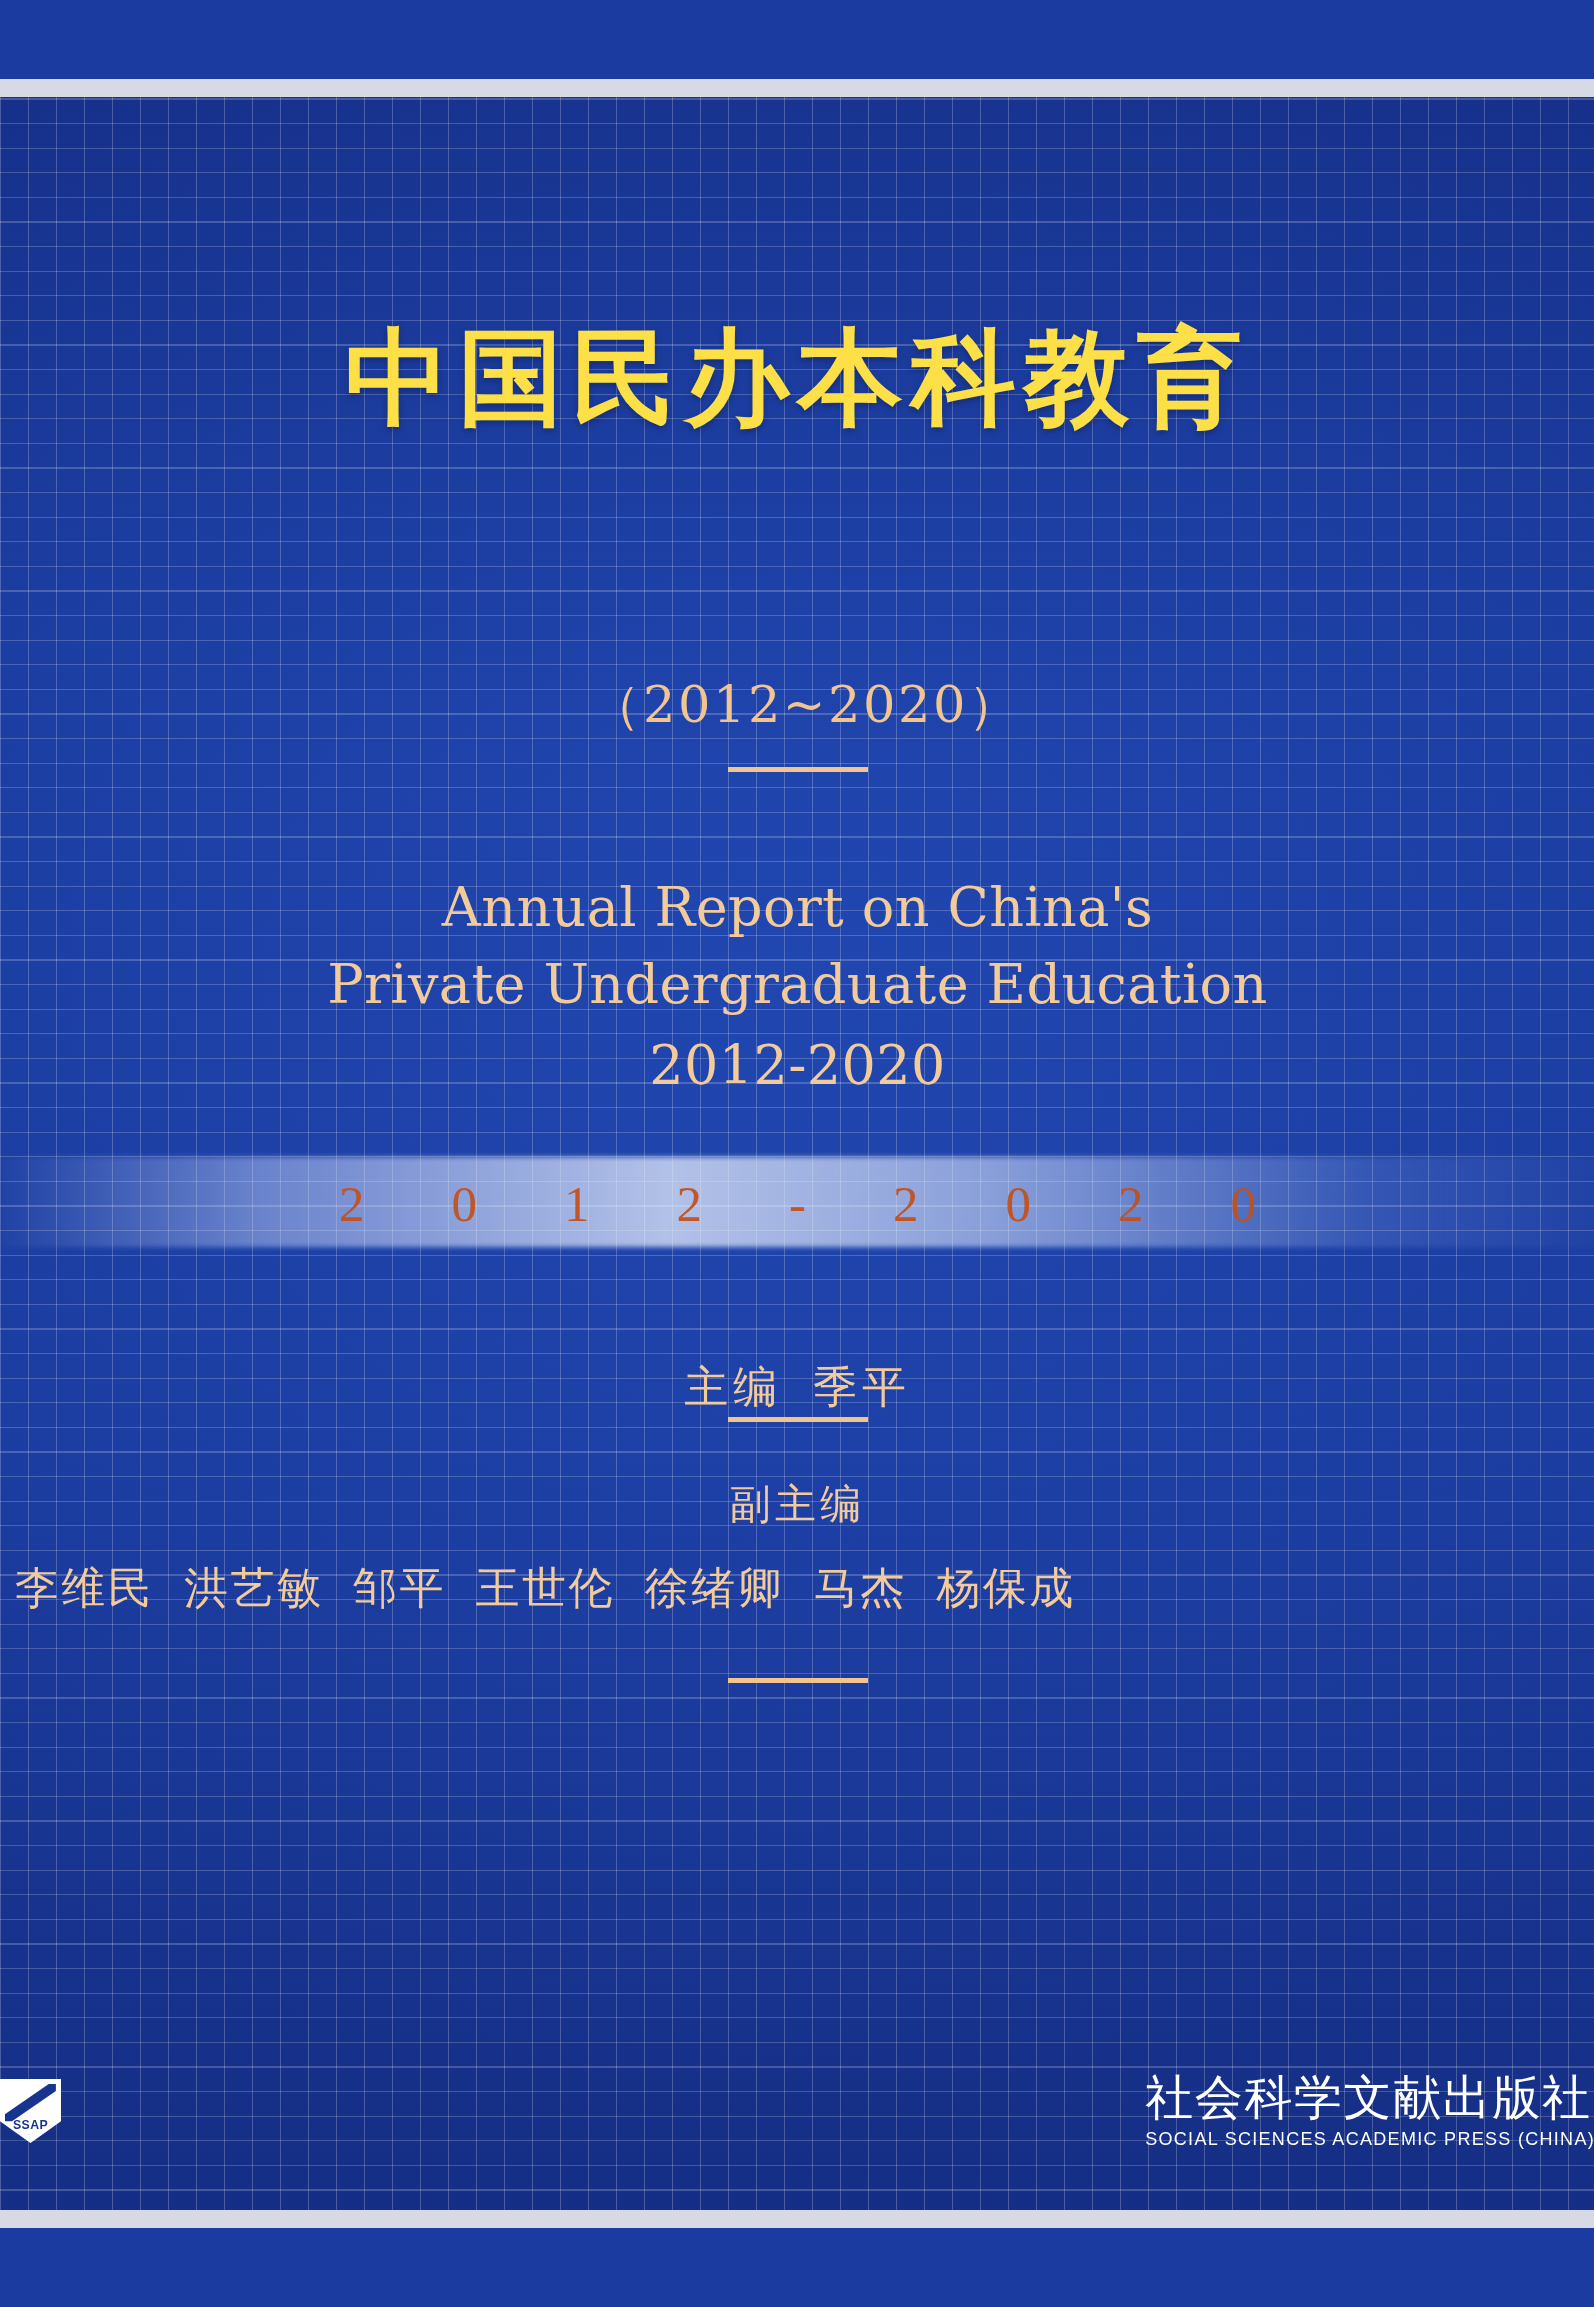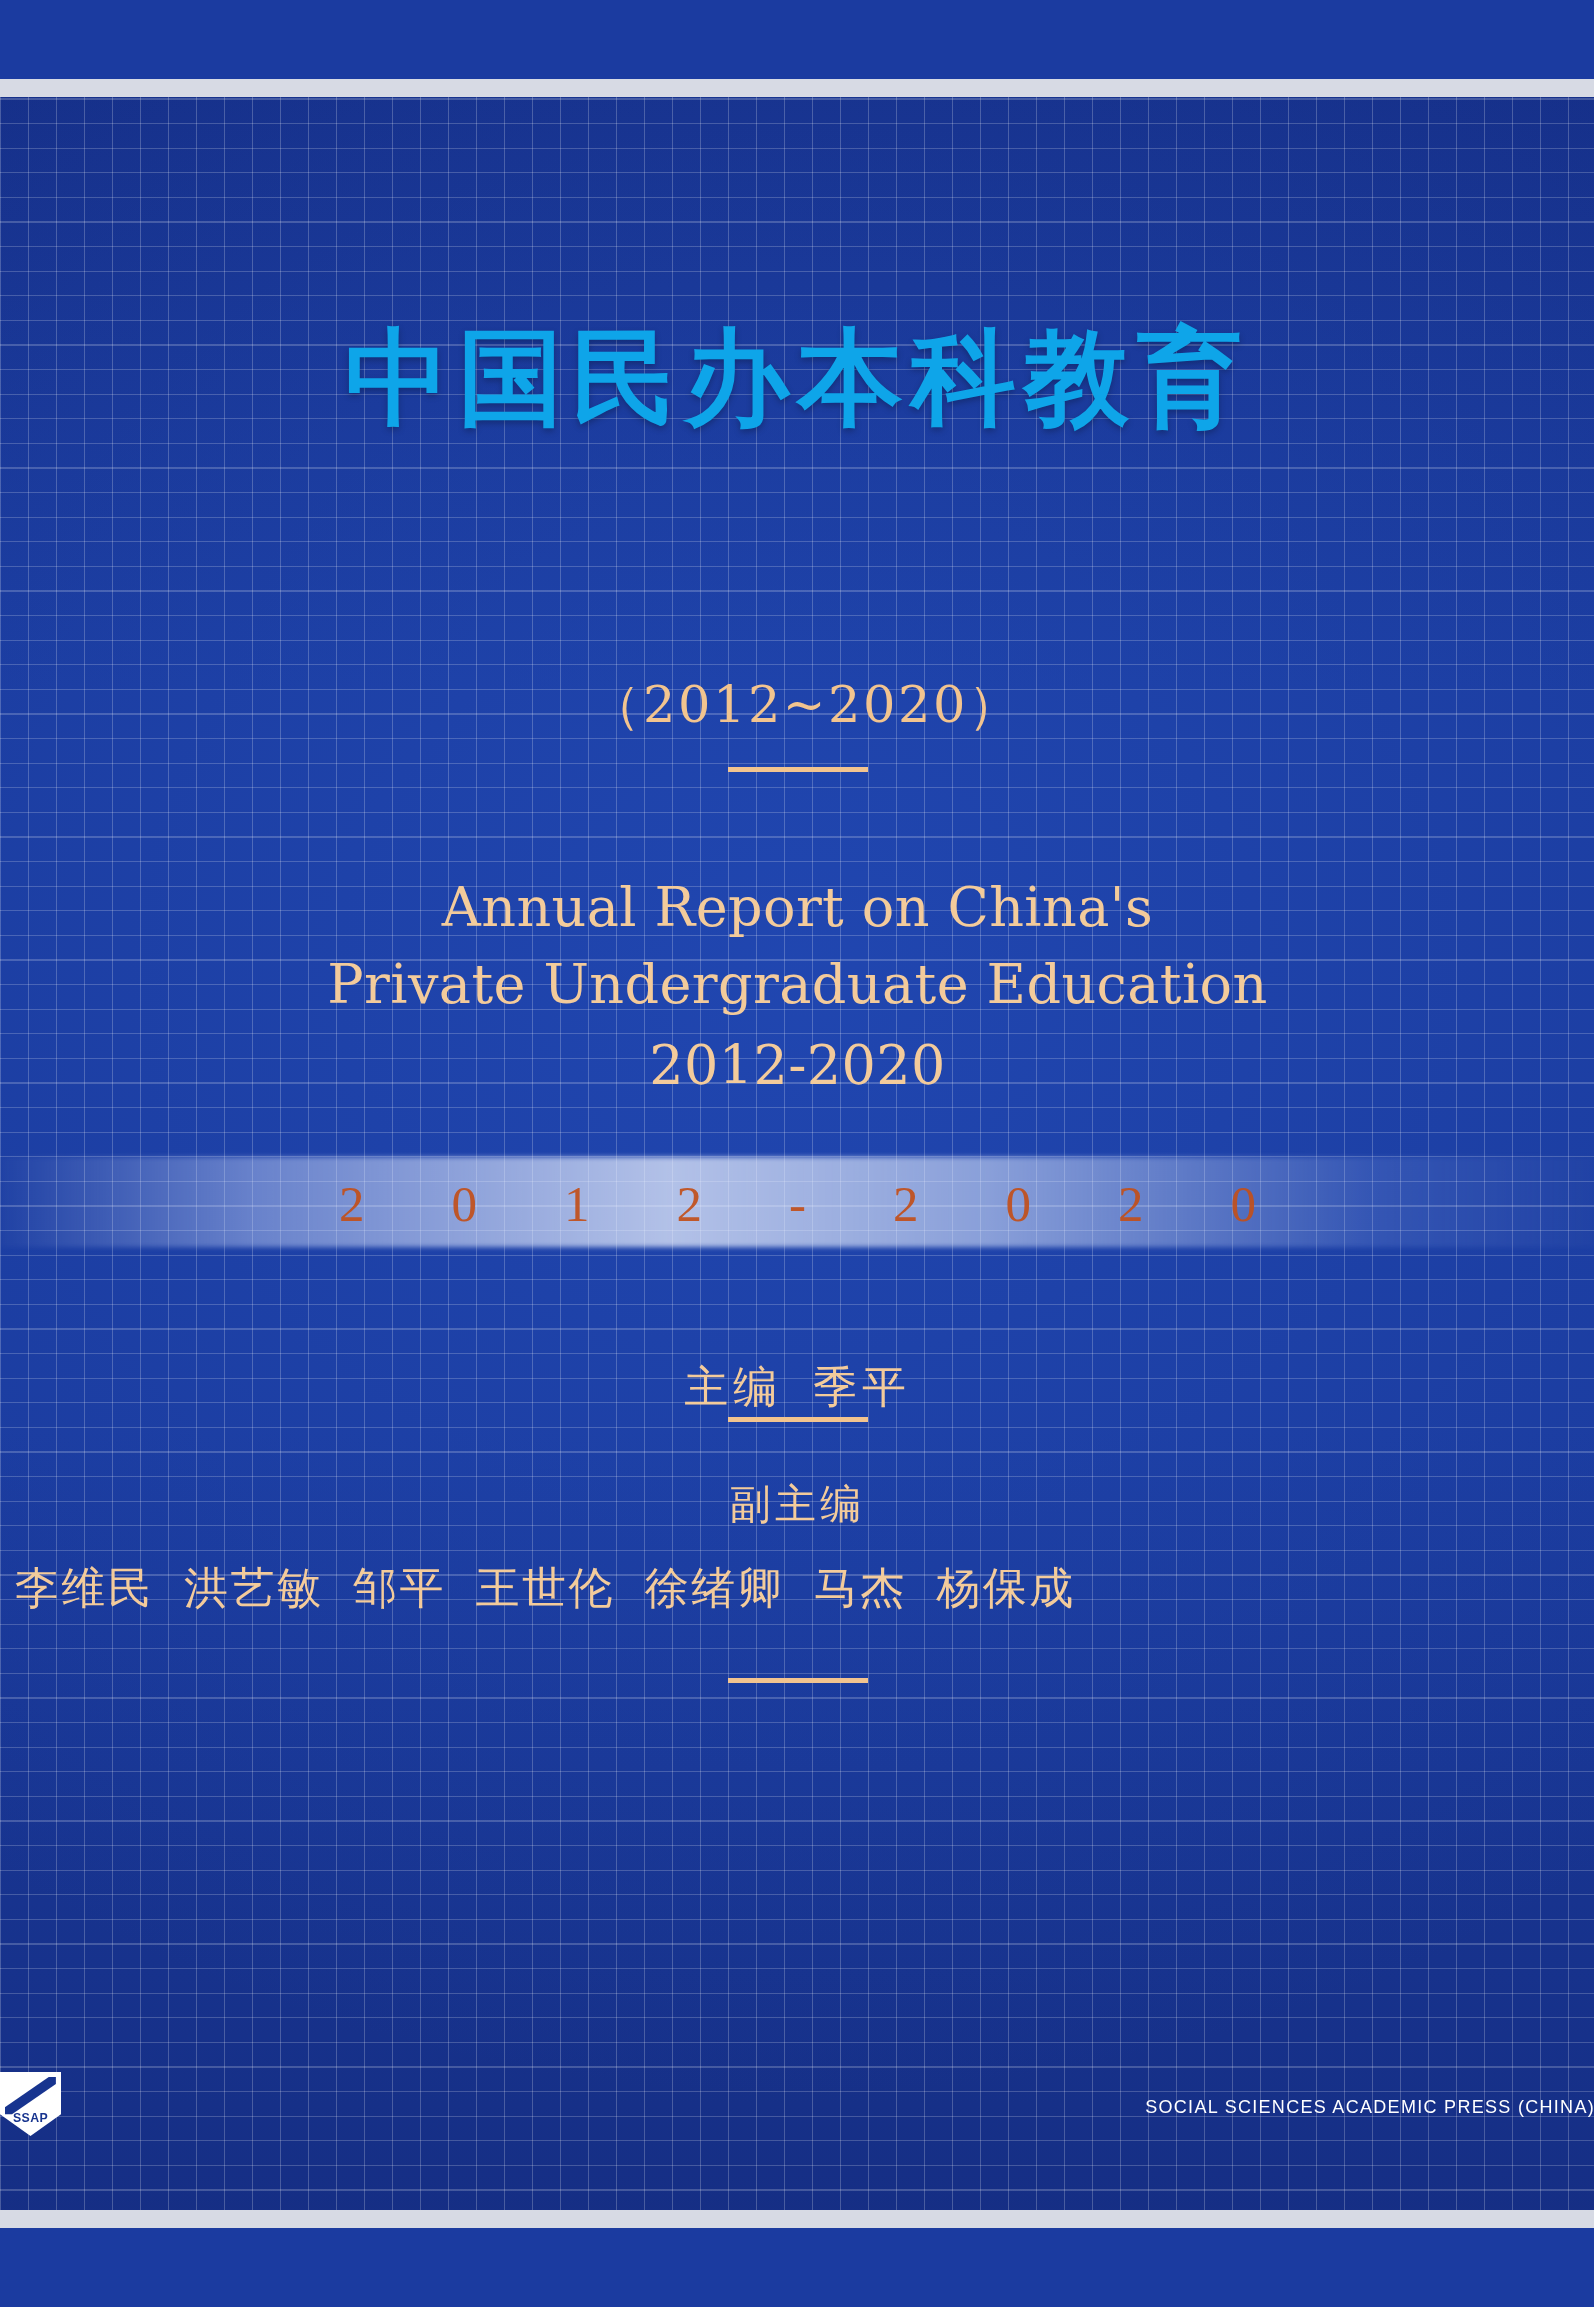--- a/index.html
+++ b/index.html
@@ -104,21 +104,21 @@
     height: 100%;
     z-index: 8;
   }
 
   .title-cn {
     position: absolute;
     left: 0;
     top: 304px;
     width: 100%;
     text-align: center;
-    color: #0ea5e9;
+    color: #fde047;
     font-family: "DejaVu Serif", serif;
     font-weight: bold;
     font-size: 105px;
     letter-spacing: 8.2px;
     line-height: 1.40;
     text-shadow: 0 2.5px 6.6px rgba(0,0,0,0.25);
   }
   .title-cn .l2 { display: block; }
 
   .subtitle-years {
@@ -319,19 +319,20 @@
 
     <div class="rule rule-3"></div>
 
     <div class="publisher">
       <div class="pub-logo">
         <div class="shape"></div>
         <div class="slash"></div>
         <div class="abbr">SSAP</div>
       </div>
       <div class="pub-text">
+        <div class="pub-cn">社会科学文献出版社</div>
         <div class="pub-en">SOCIAL SCIENCES ACADEMIC PRESS (CHINA)</div>
       </div>
     </div>
 
   </div>
 </div>
 
 
 </body></html>

